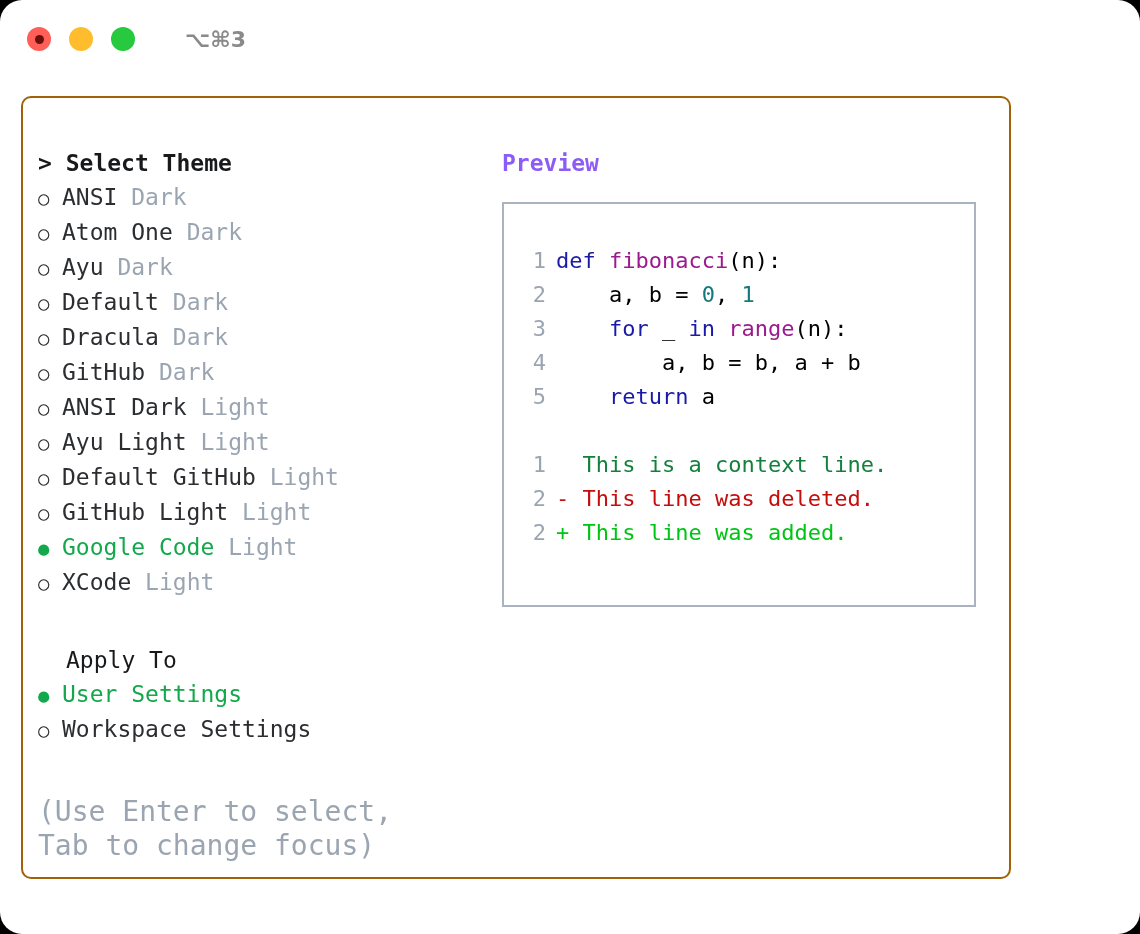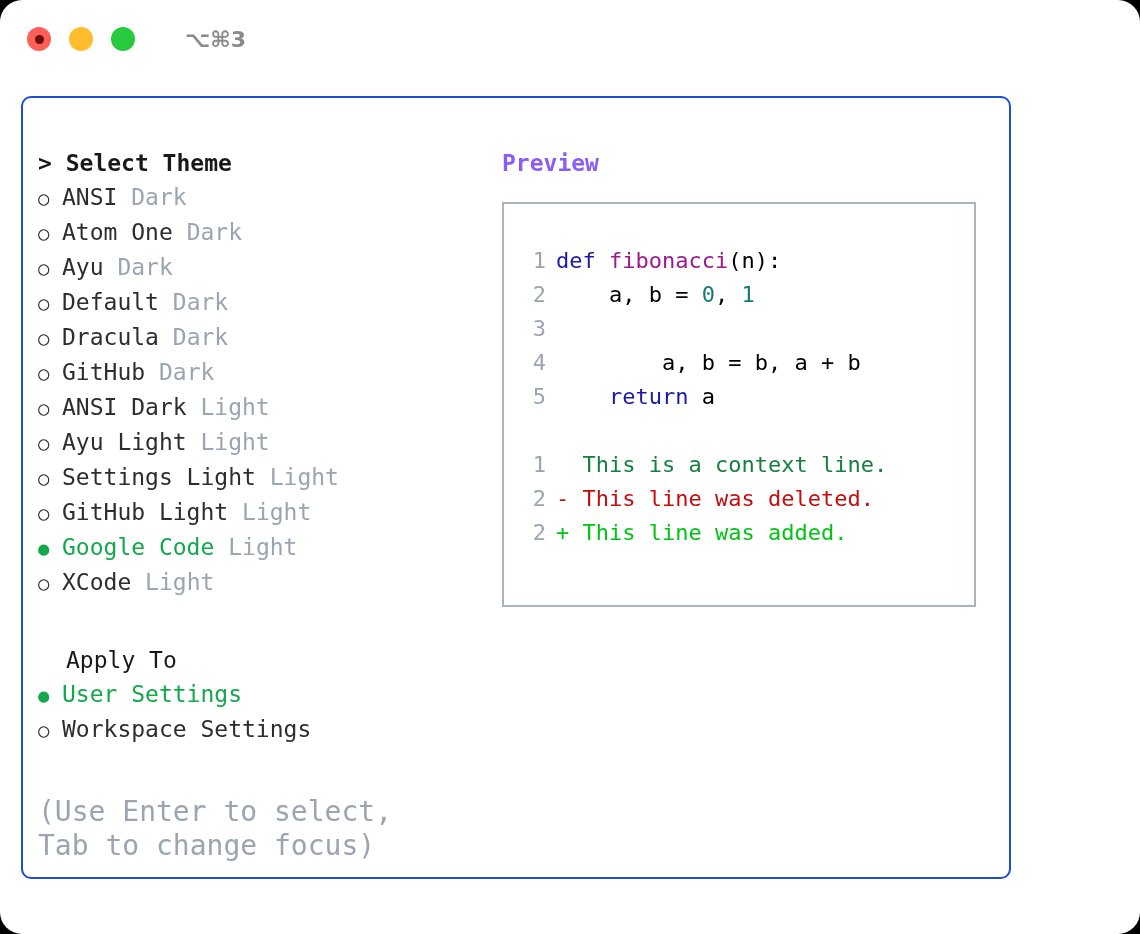--- a/index.html
+++ b/index.html
@@ -65,21 +65,21 @@
     font-family: "DejaVu Sans", "Liberation Sans", sans-serif;
   }
 
   
   .panel {
     position: absolute;
     left: 21px;
     top: 96px;
     width: 990px;
     height: 783px;
-    border: 2px solid #1d4ed8;
+    border: 2px solid #a16207;
     border-radius: 10px;
     box-sizing: border-box;
     background: #ffffff;
   }
 
   .panel-inner {
     position: absolute;
     left: 0; top: 0;
     width: 100%;
     height: 100%;
@@ -212,21 +212,21 @@
 
         <div id="theme-list">
             <div class="opt-row"><span class="marker">○</span><span class="opt-name">ANSI</span><span> </span><span class="opt-variant">Dark</span></div>
             <div class="opt-row"><span class="marker">○</span><span class="opt-name">Atom One</span><span> </span><span class="opt-variant">Dark</span></div>
             <div class="opt-row"><span class="marker">○</span><span class="opt-name">Ayu</span><span> </span><span class="opt-variant">Dark</span></div>
             <div class="opt-row"><span class="marker">○</span><span class="opt-name">Default</span><span> </span><span class="opt-variant">Dark</span></div>
             <div class="opt-row"><span class="marker">○</span><span class="opt-name">Dracula</span><span> </span><span class="opt-variant">Dark</span></div>
             <div class="opt-row"><span class="marker">○</span><span class="opt-name">GitHub</span><span> </span><span class="opt-variant">Dark</span></div>
             <div class="opt-row"><span class="marker">○</span><span class="opt-name">ANSI Dark</span><span> </span><span class="opt-variant">Light</span></div>
             <div class="opt-row"><span class="marker">○</span><span class="opt-name">Ayu Light</span><span> </span><span class="opt-variant">Light</span></div>
-            <div class="opt-row"><span class="marker">○</span><span class="opt-name">Settings Light</span><span> </span><span class="opt-variant">Light</span></div>
+            <div class="opt-row"><span class="marker">○</span><span class="opt-name">Default GitHub</span><span> </span><span class="opt-variant">Light</span></div>
             <div class="opt-row"><span class="marker">○</span><span class="opt-name">GitHub Light</span><span> </span><span class="opt-variant">Light</span></div>
             <div class="opt-row selected"><span class="marker sel">●</span><span class="opt-name">Google Code</span><span> </span><span class="opt-variant">Light</span></div>
             <div class="opt-row"><span class="marker">○</span><span class="opt-name">XCode</span><span> </span><span class="opt-variant">Light</span></div>
           </div>
 
         <div class="apply-head">Apply To</div>
 
         <div id="apply-list">
             <div class="opt-row selected"><span class="marker sel">●</span><span class="opt-name">User Settings</span></div>
             <div class="opt-row"><span class="marker">○</span><span class="opt-name">Workspace Settings</span></div>
@@ -235,21 +235,21 @@
         <div class="hint">(Use Enter to select, Tab to change focus)</div>
       </div>
 
       <div class="right-col">
         <div class="preview-title">Preview</div>
 
         <div class="preview-box">
           <div id="code-block">
               <div class="code-line"><span class="lineno">1</span><span class="code-text"><span class="tok-kw">def </span><span class="tok-fn">fibonacci</span><span class="tok-plain">(n):</span></span></div>
               <div class="code-line"><span class="lineno">2</span><span class="code-text"><span class="tok-plain">    a, b = </span><span class="tok-num">0</span><span class="tok-plain">, </span><span class="tok-num">1</span></span></div>
-              <div class="code-line"><span class="lineno">3</span></div>
+              <div class="code-line"><span class="lineno">3</span><span class="code-text"><span class="tok-plain">    </span><span class="tok-kw">for</span><span class="tok-plain"> _ </span><span class="tok-kw">in</span><span class="tok-plain"> </span><span class="tok-fn">range</span><span class="tok-plain">(n):</span></span></div>
               <div class="code-line"><span class="lineno">4</span><span class="code-text"><span class="tok-plain">        a, b = b, a + b</span></span></div>
               <div class="code-line"><span class="lineno">5</span><span class="code-text"><span class="tok-plain">    </span><span class="tok-kw">return</span><span class="tok-plain"> a</span></span></div>
             </div>
           <div class="blank-gap"></div>
           <div id="diff-block">
               <div class="code-line"><span class="lineno">1</span><span class="diff-ctx">  This is a context line.</span></div>
               <div class="code-line"><span class="lineno">2</span><span class="diff-del">- This line was deleted.</span></div>
               <div class="code-line"><span class="lineno">2</span><span class="diff-add">+ This line was added.</span></div>
             </div>
         </div>

